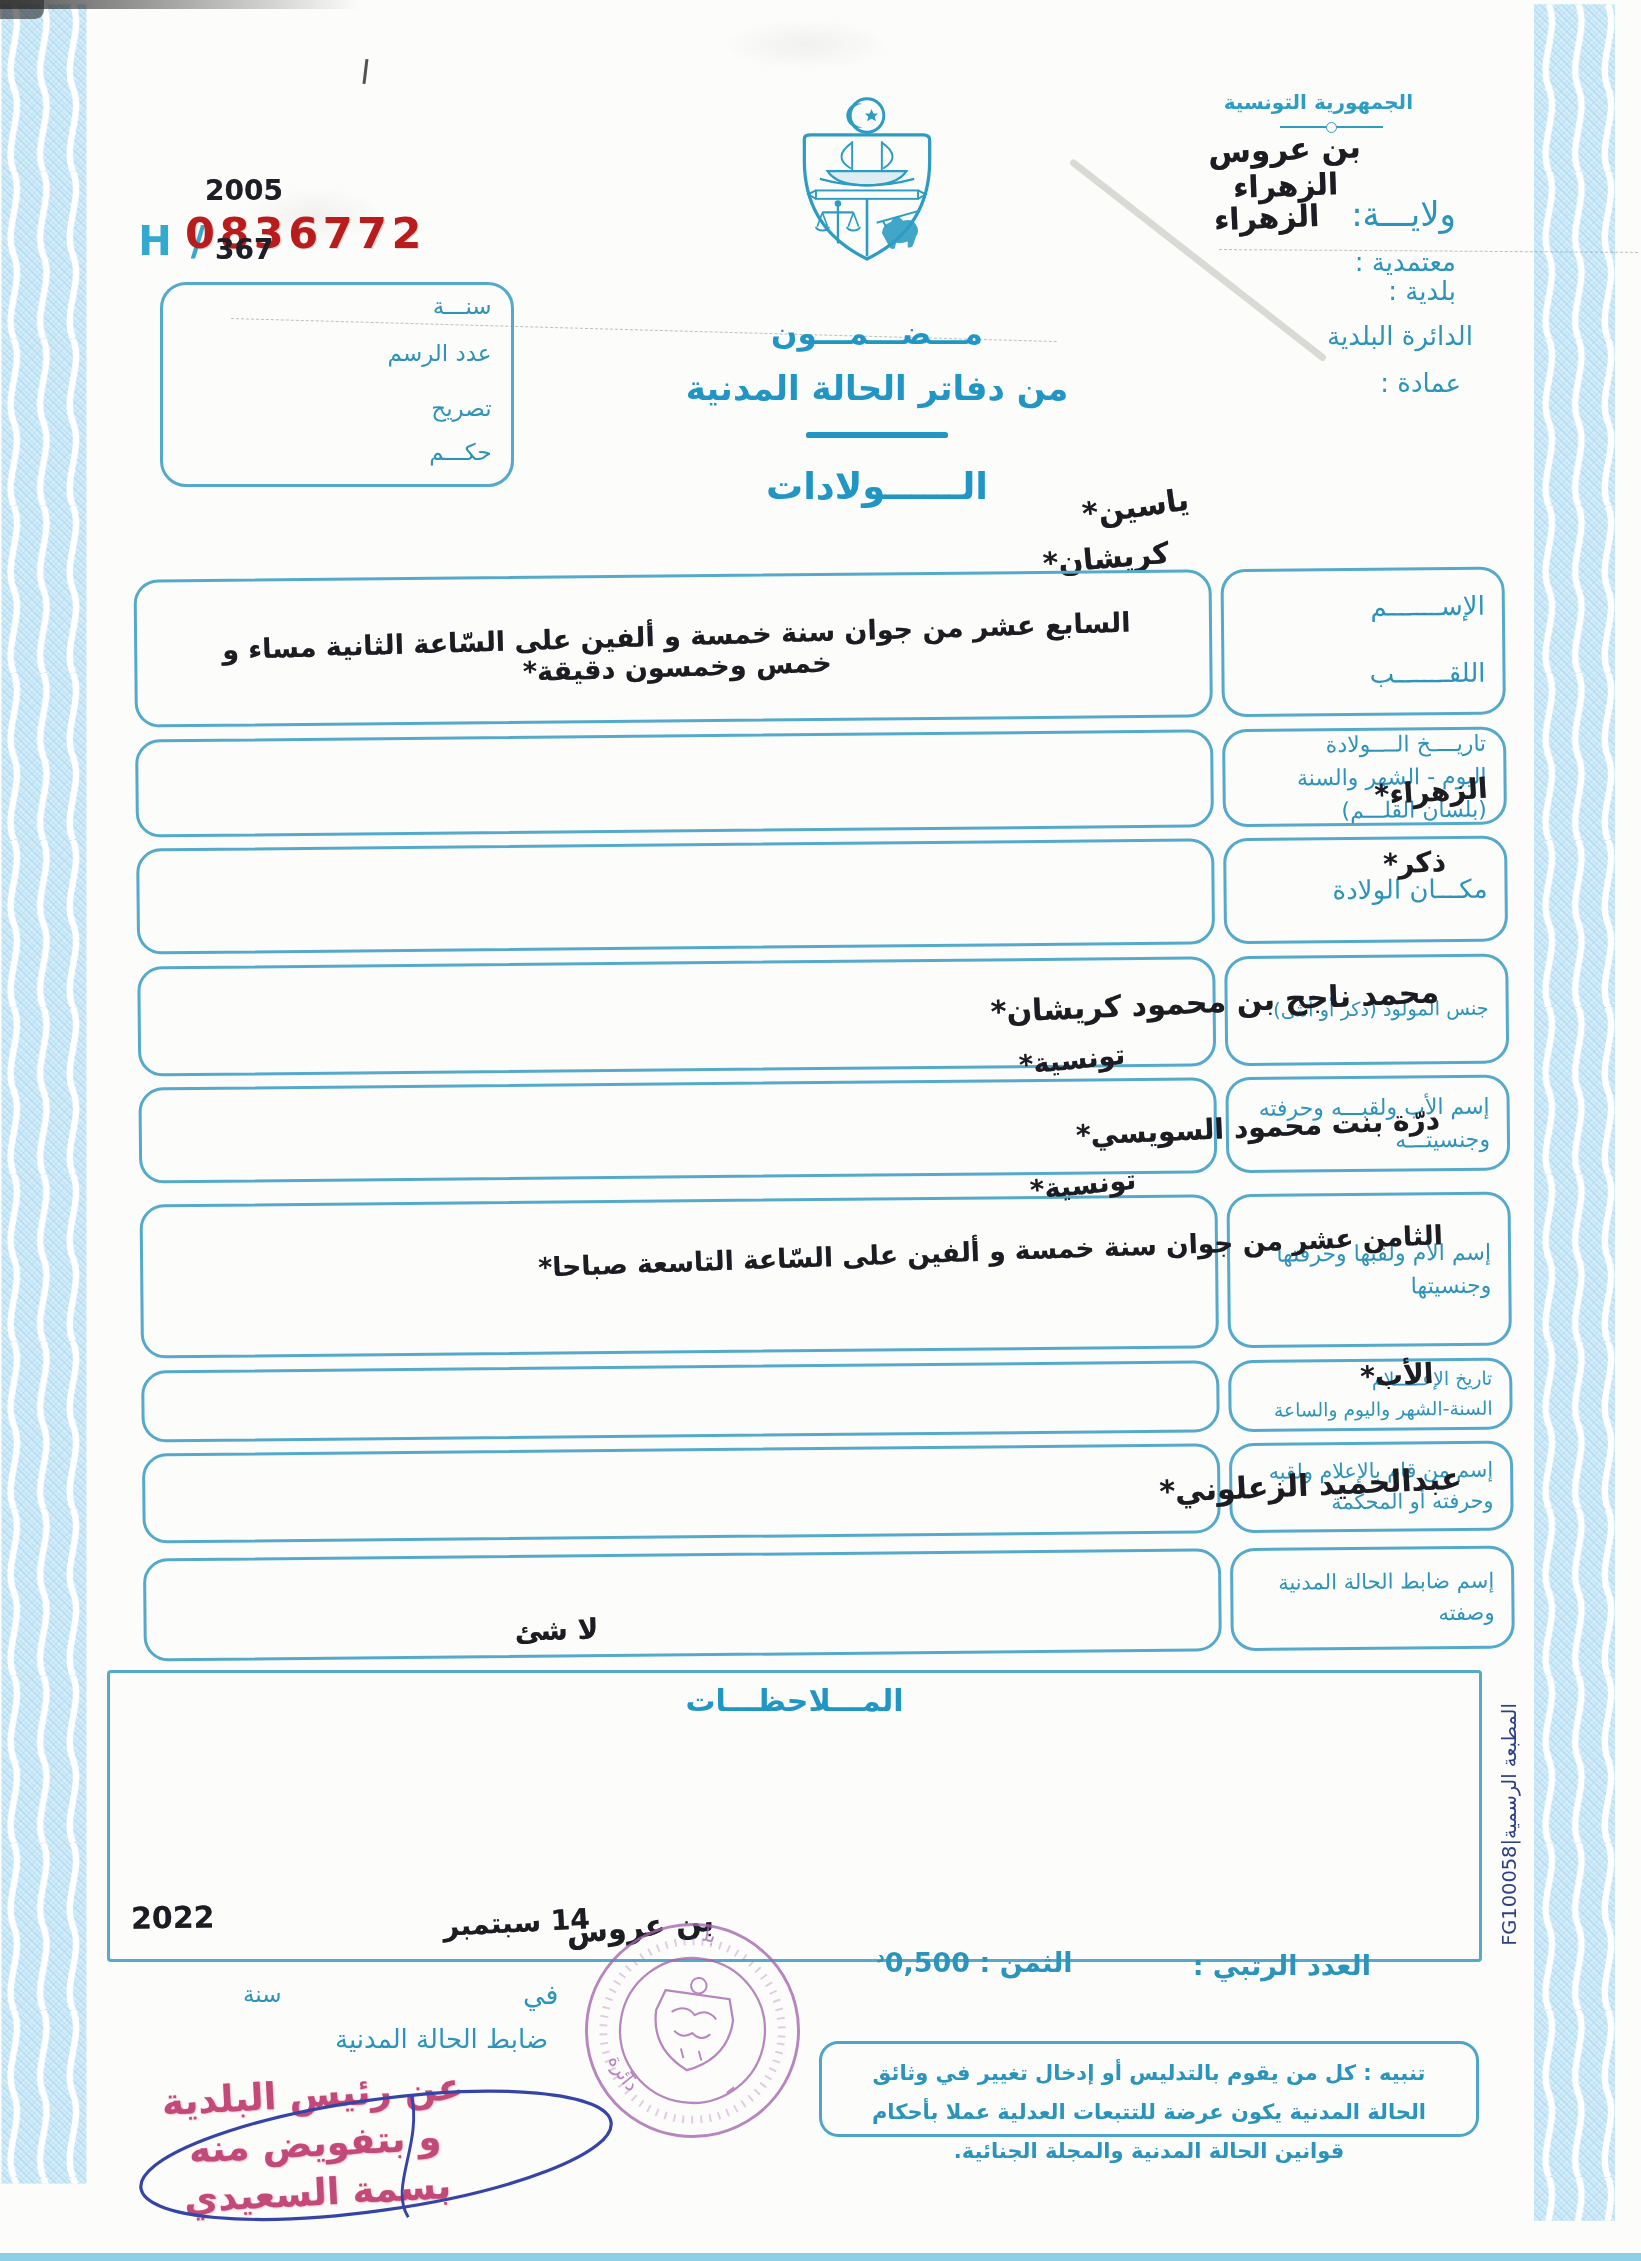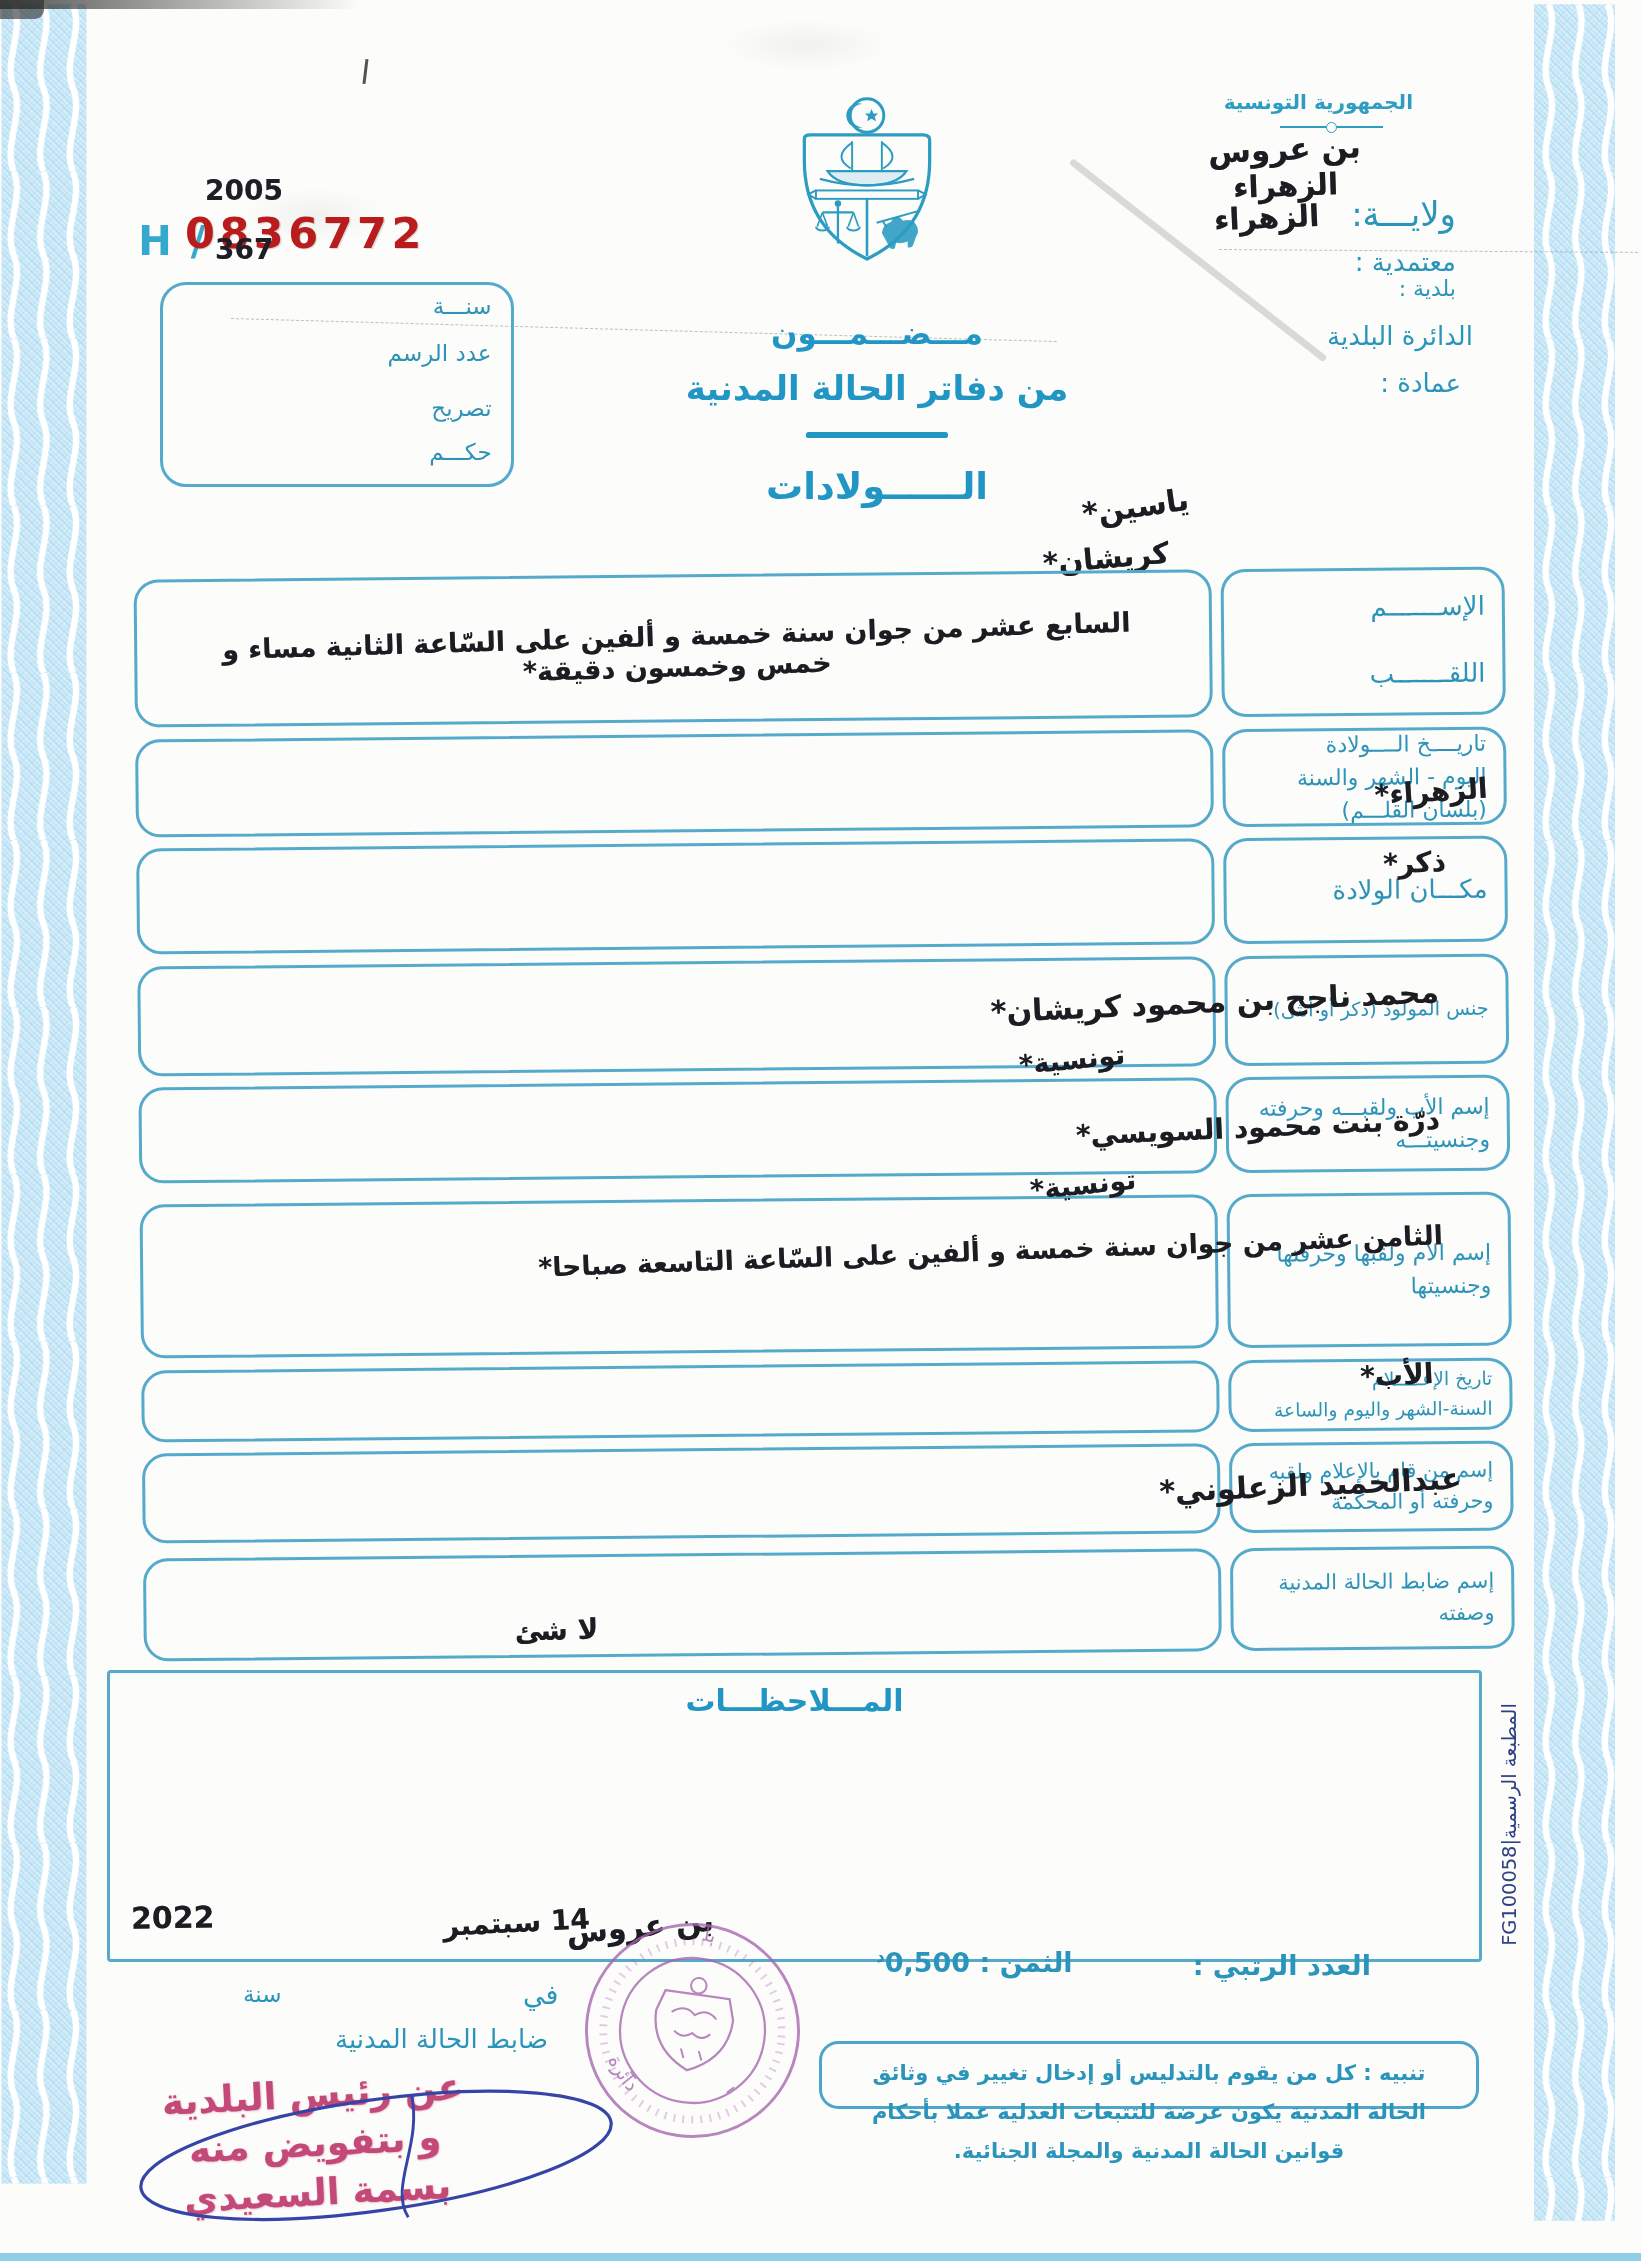--- a/index.html
+++ b/index.html
@@ -29,21 +29,21 @@
   .teal{color:#2b94ba;}
   .hdr-rep{top:90px;right:228px;font-size:20px;color:#2f9dc2;font-weight:bold;}
   .hdr-div{top:126px;right:258px;width:103px;height:1.9px;background:#2f9dc2;}
   .hdr-div .o{position:absolute;left:46px;top:-4.5px;width:9px;height:9px;border:1.9px solid #2f9dc2;border-radius:50%;background:#fcfcfa;}
   .stamped{font-weight:bold;color:#1c1c23;text-shadow:0 0 0.6px rgba(20,20,20,.5);}
   .hdr-v1{top:131px;right:280px;font-size:31px;transform:rotate(-2deg);}
   .hdr-v2{top:168px;right:303px;font-size:30px;transform:rotate(-2deg);}
   .hdr-v3{top:200px;right:322px;font-size:30px;transform:rotate(-2.5deg);}
   .hdr-l1{top:194px;right:185px;font-size:34px;}
   .hdr-l2{top:247px;right:185px;font-size:26px;}
-  .hdr-l3{top:276px;right:185px;font-size:22px;}
+  .hdr-l3{top:276px;right:185px;font-size:26px;}
   .hdr-l4{top:321px;right:168px;font-size:26px;}
   .hdr-l5{top:368px;right:180px;font-size:26px;}
   
   .refbox{left:161px;top:282px;width:348px;height:199px;border:3.2px solid #55aacb;border-radius:26px;}
   .refbox .rl{position:absolute;right:19.4px;font-size:23px;color:#2f93b5;}
   .refbox .rl1{top:7.7px;} .refbox .rl2{top:55px;} .refbox .rl3{top:110px;} .refbox .rl4{top:154px;}
   
   .title-wrap{left:620px;top:315px;width:516px;text-align:center;color:#2196c4;}
   .t-main{font-size:31px;font-weight:bold;}
   .t-sub{margin-top:17px;font-size:34px;font-weight:bold;}
@@ -82,21 +82,21 @@
   .rm-year{left:132px;top:1900px;font-size:30px;transform:rotate(-1deg);}
   .rm-date{left:444px;top:1906px;font-size:28px;transform:rotate(-3deg);}
   .rm-place{left:567px;top:1909px;font-size:30px;transform:rotate(-5deg);}
   
   .f-ordinal{top:1950px;right:270px;font-size:27px;font-weight:bold;}
   .f-price{top:1946px;left:877px;font-size:27px;font-weight:bold;}
   .f-price sup{font-size:17px;}
   .f-in{top:1979px;left:524px;font-size:27px;}
   .f-year{top:1981px;left:244px;font-size:23px;}
   .f-officer{top:2024px;left:336px;font-size:26px;}
-  .notice{left:820px;top:2041px;width:660px;height:68px;border:3.2px solid #4da5c9;border-radius:19.4px;box-sizing:border-box;
+  .notice{left:820px;top:2041px;width:660px;height:96px;border:3.2px solid #4da5c9;border-radius:19.4px;box-sizing:border-box;
           padding:10.3px 22px;font-size:21px;line-height:1.85;color:#2b94ba;font-weight:bold;text-align:center;}
   .delegation{left:129px;top:2070px;width:374px;text-align:center;transform:rotate(-3deg);
               color:#c34a78;font-size:37px;font-weight:bold;line-height:1.33;text-shadow:0.6px 0.6px 1.9px rgba(195,74,120,.45);}
   .press{left:1368px;top:1813px;width:284px;font-size:19.4px;color:#2e3f85;transform:rotate(-90deg);white-space:nowrap;text-align:center;}
   .stamp-wrap{left:581px;top:1918px;width:225px;height:225px;opacity:.78;transform:rotate(8deg);}
   .sig-wrap{left:119px;top:2083px;width:516px;height:142px;}
   .smudge{border-radius:50%;background:radial-gradient(rgba(90,90,90,.07),rgba(90,90,90,0) 70%);}
 </style>
 </head>
 <body>

